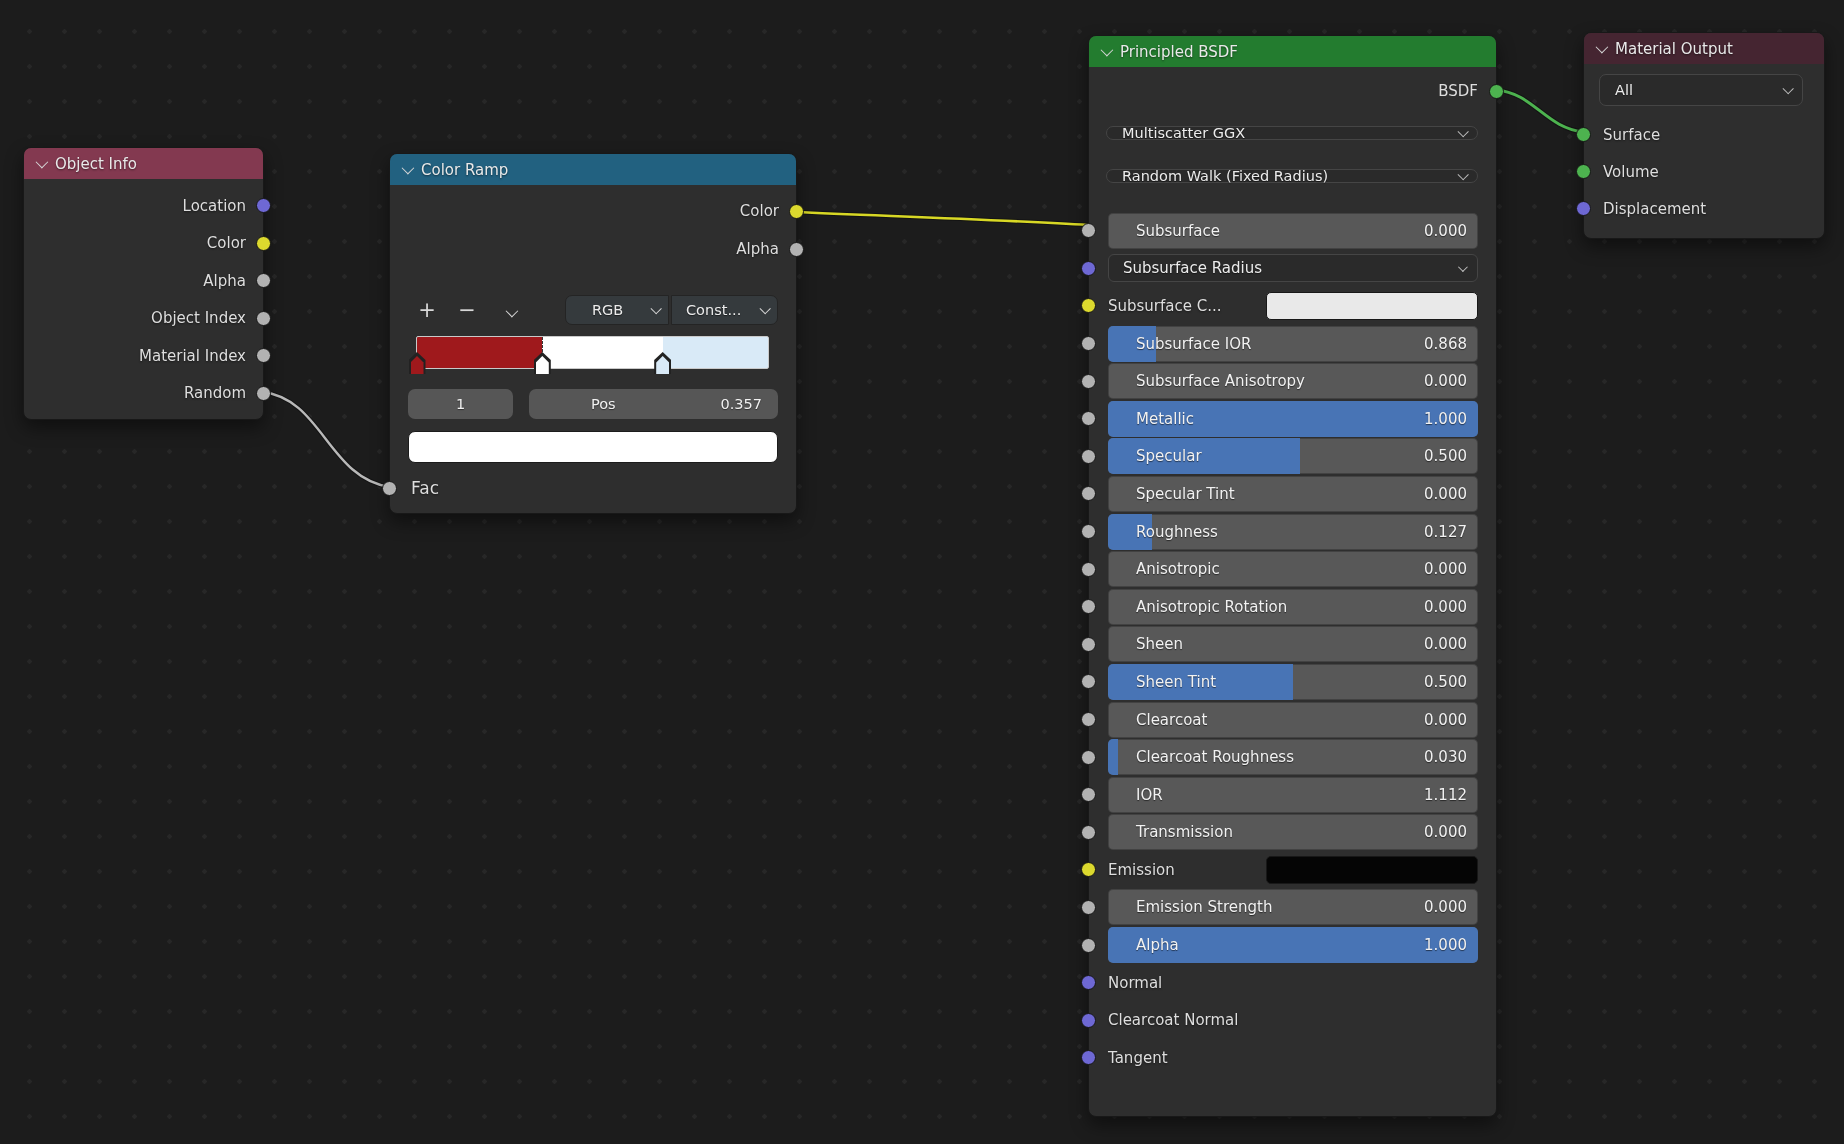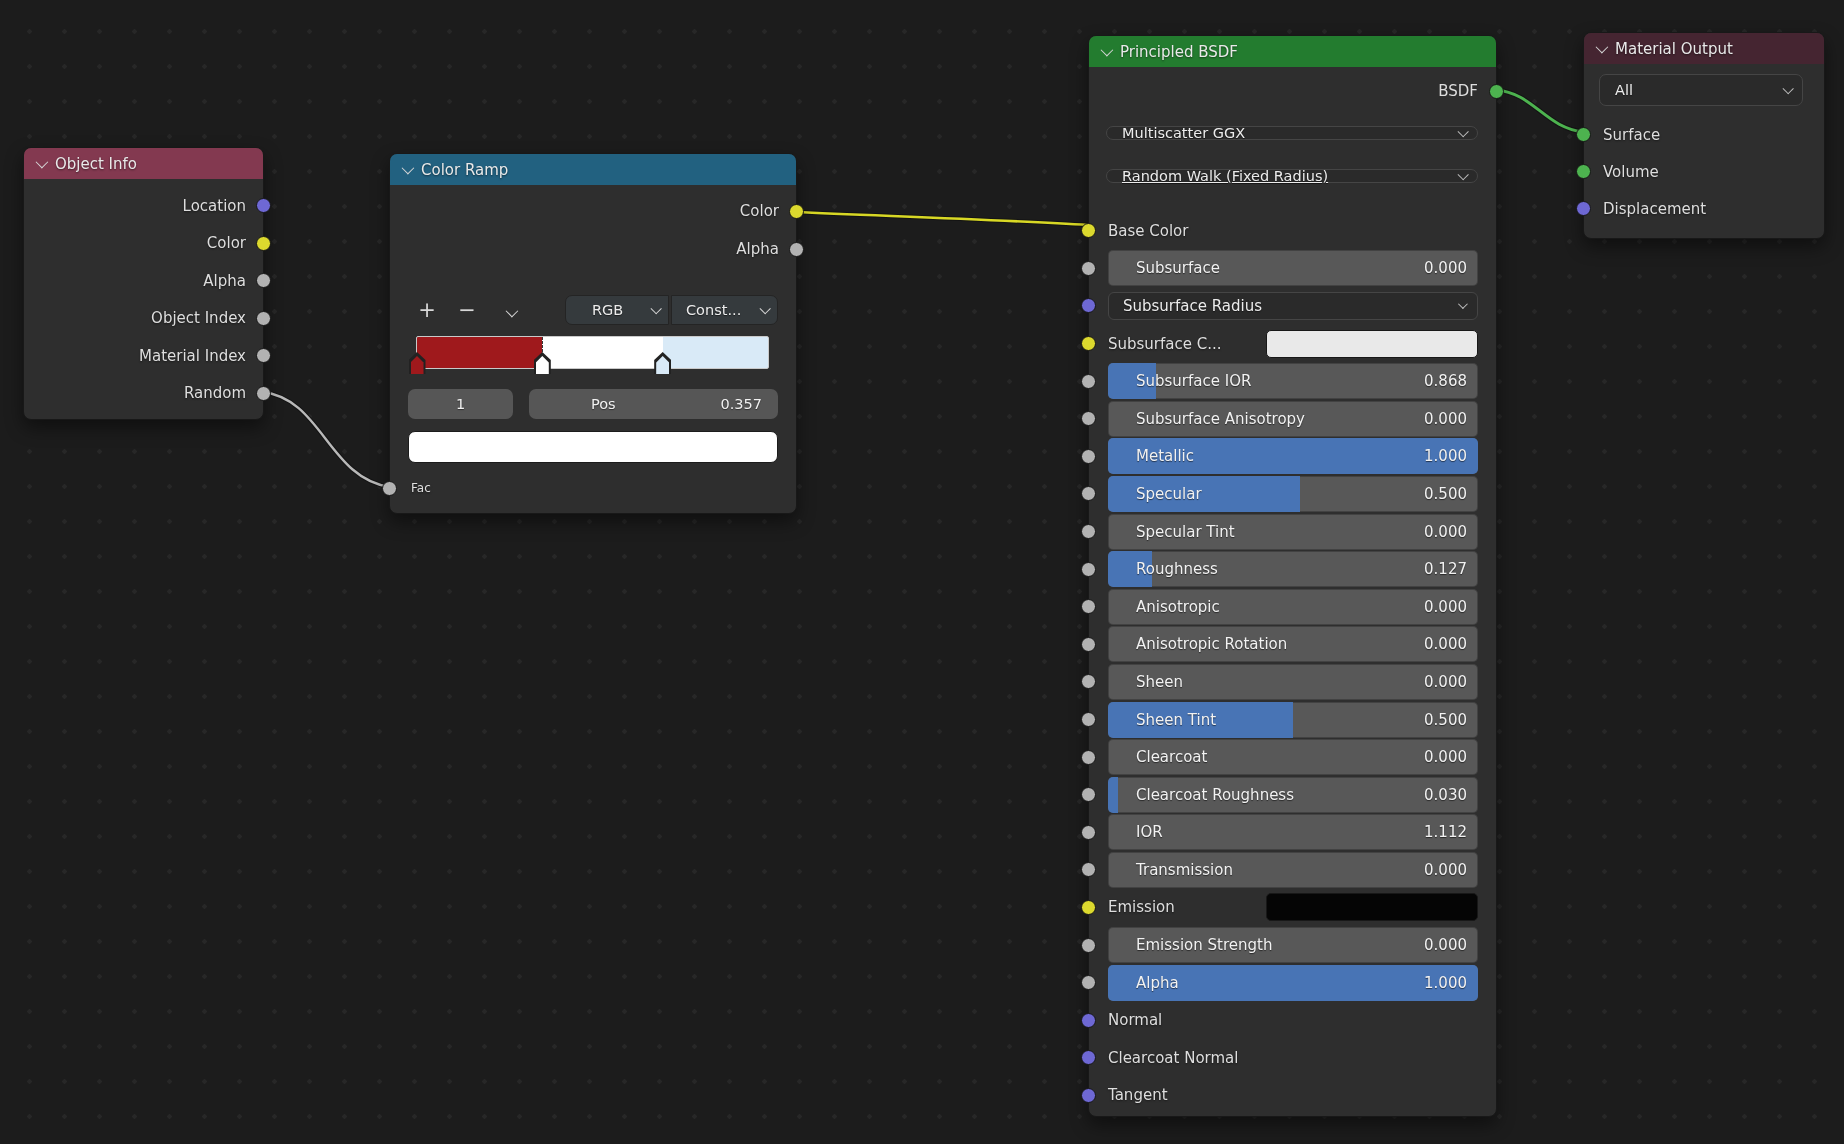--- a/index.html
+++ b/index.html
@@ -49,21 +49,21 @@
     border-left:1.5px dashed rgba(20,20,20,.85);}
   .cr-fields{position:absolute;left:18px;right:18px;top:235px;height:30px;display:flex;}
   .field{background:#565656;border-radius:7px;height:30px;box-sizing:border-box;
     display:flex;align-items:center;font-size:14.5px;color:#f1f1f1;
     text-shadow:0 1px 1px rgba(0,0,0,.45);}
   .f-index{width:105px;justify-content:center;}
   .f-pos{width:249px;margin-left:16px;padding:0 16px 0 62px;justify-content:space-between;}
   .cr-swatch{position:absolute;left:18px;right:18px;top:277px;height:30px;
     border-radius:7px;border:1px solid #1c1c1c;}
   .cr-fac{position:absolute;left:0;right:0;top:317px;height:34px;}
-  .cr-fac .row{height:34px;padding-left:21px;font-size:12px;
+  .cr-fac .row{height:34px;padding-left:21px;font-size:17px;
     text-shadow:0 1px 2px rgba(0,0,0,.5);}
   
   .pb-bsdf{position:absolute;left:0;right:0;top:38px;height:34px;}
   .pb-bsdf .row{height:34px;justify-content:flex-end;padding-right:18px;font-size:15px;}
   .bigdd{position:absolute;left:17px;right:18px;height:14px;background:#2a2a2a;
     border:1px solid #454545;border-radius:7px;box-sizing:border-box;display:flex;
     align-items:center;padding:0 12px 0 15px;font-size:14.5px;color:#ececec;
     text-shadow:0 1px 1px rgba(0,0,0,.5);}
   .bigdd .chev{width:6.5px;height:6.5px;margin-left:auto;border-color:#bdbdbd;}
   .pb-rows{position:absolute;left:0;right:0;top:176px;}
@@ -203,29 +203,25 @@
     <div class="pb-bsdf" id="pb-bsdf">
         <div class="row" style="height: 34px;">
           <span>BSDF</span>
           <span class="socket s-right" style="background: rgb(77, 179, 79);"></span>
         </div>
       </div>
     <div class="bigdd" style="top:90px;">
       <span>Multiscatter GGX</span>
       <span class="chev"></span>
     </div>
-    <div class="bigdd" style="top:133px;text-decoration:underline;">
+    <div class="bigdd" style="top:133px;">
       <span>Random Walk (Fixed Radius)</span>
       <span class="chev"></span>
     </div>
     <div class="pb-rows" id="pb-rows">
-        <div class="row pb-row">
-          <span class="socket s-left" style="background: rgb(220, 217, 46);"></span>
-          <span class="plabel">Base Color</span>
-        </div>
         <div class="row pb-row">
           <span class="socket s-left" style="background: rgb(178, 178, 178);"></span>
           <div class="slider">
             <div class="sfill" style="width: 0%; background: rgb(72, 116, 181);"></div>
             <span class="slbl">Subsurface</span>
             <span class="sval">0.000</span>
           </div>
         </div>
         <div class="row pb-row">
           <span class="socket s-left" style="background: rgb(110, 104, 212);"></span>

